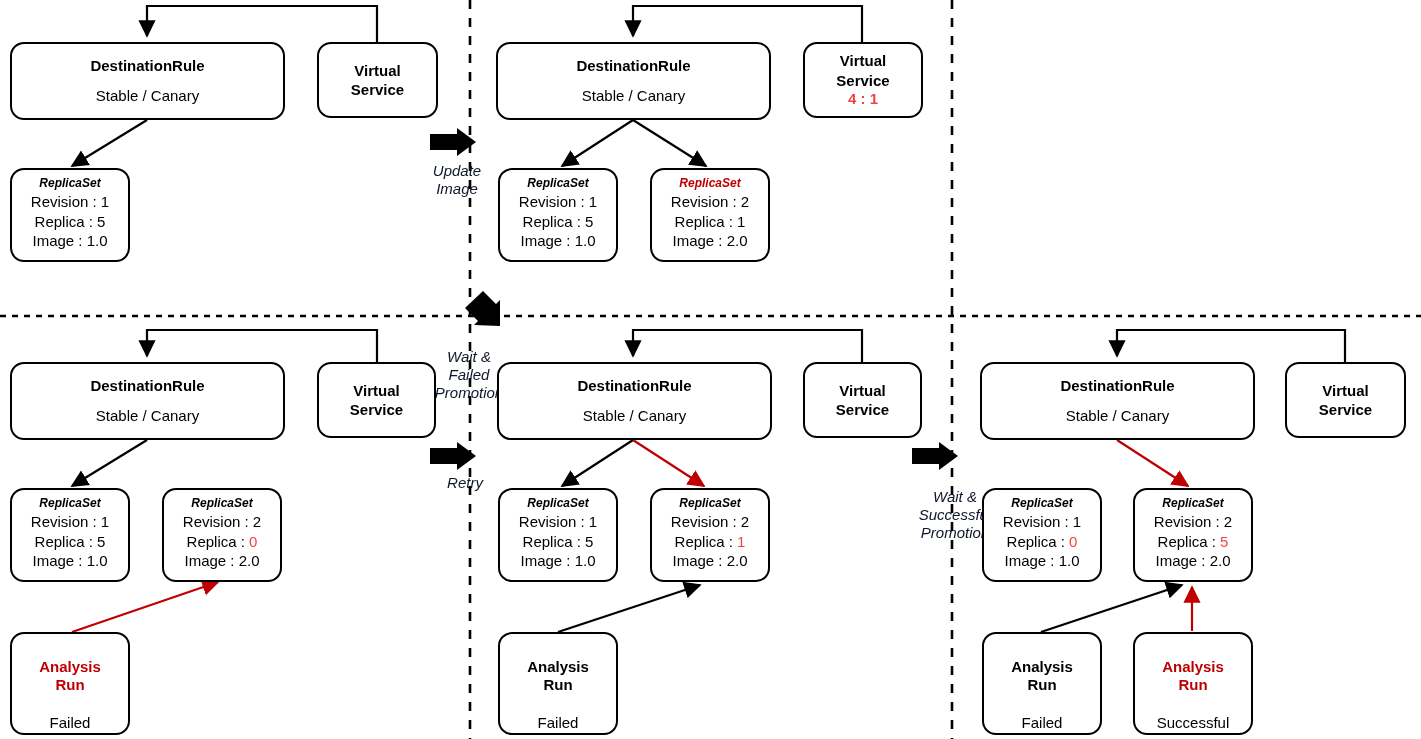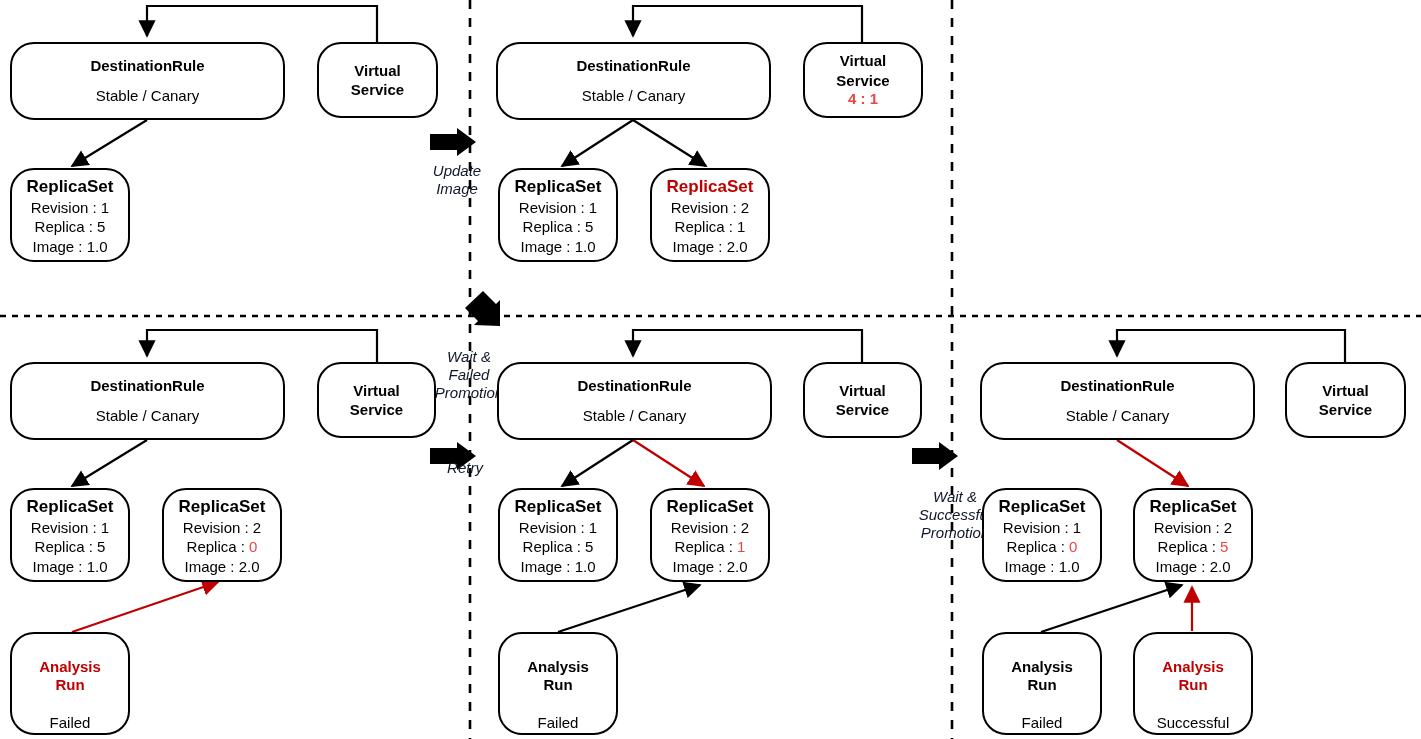--- a/index.html
+++ b/index.html
@@ -1,30 +1,30 @@
 <!DOCTYPE html>
 <html><head>
 <meta charset="utf-8">
 <style>
   html,body{margin:0;padding:0;background:#ffffff;}
   body{width:1421px;height:739px;font-family:"Liberation Sans",sans-serif;color:#000;}
   #stage{position:relative;width:1421px;height:739px;overflow:hidden;background:#fff;}
 
   svg.layer{position:absolute;left:0;top:0;width:1421px;height:739px;pointer-events:none;}
 
-  .box{position:absolute;box-sizing:border-box;border:2.5px solid #000;border-radius:24px;
+  .box{position:absolute;box-sizing:border-box;border:2.5px solid #000;border-radius:14px;
        background:#fff;display:flex;flex-direction:column;align-items:center;justify-content:center;}
   .box .title{font-weight:bold;font-size:15px;line-height:1.15;text-align:center;}
   .box .sub{font-size:15px;line-height:1.25;text-align:center;font-weight:normal;}
   .box.dr .title{font-size:15px;}
   .box.dr .sub{margin-top:13px;text-align:center;}
   .box.vs .title{font-size:15px;line-height:1.3;}
   .box.vs .sub{font-size:15px;font-weight:bold;}
   .box.rs{justify-content:flex-start;padding-top:7px;}
-  .box.rs .title{font-size:17px;margin-bottom:1px;}
+  .box.rs .title{font-size:12px;margin-bottom:1px;font-style:italic;}
   .box.rs .sub{font-size:15px;line-height:1.32;}
   .box.ar{justify-content:flex-start;padding-top:24px;}
   .box.ar .title{font-size:15px;line-height:1.2;}
   .box.ar .sub{margin-top:20px;font-size:15px;}
 
   .red{color:#ef4444;}
   .redtitle{color:#C00000;font-weight:bold;}
 
   .translabel{position:absolute;font-style:italic;font-size:15px;line-height:1.2;
               text-align:center;color:#0f172a;white-space:pre-line;}
@@ -99,21 +99,21 @@
     </g>
   </svg>
 
   <div class="translabel" style="left:424px;top:162px;width:66px;">Update
 Image</div>
 
   <div class="translabel" style="left:428px;top:348px;width:82px;">Wait &amp;
 Failed
 Promotion</div>
 
-  <div class="translabel" style="left:436px;top:459px;width:58px;">Retry</div>
+  <div class="translabel" style="left:436px;top:474px;width:58px;">Retry</div>
 
   <div class="translabel" style="left:905px;top:488px;width:100px;">Wait &amp;
 Successful
 Promotion</div>
 
   <div class="box dr" style="left:10px;top:42px;width:275px;height:78px;">
     <div class="title">DestinationRule</div>
     <div class="sub">Stable / Canary</div>
   </div>
 

